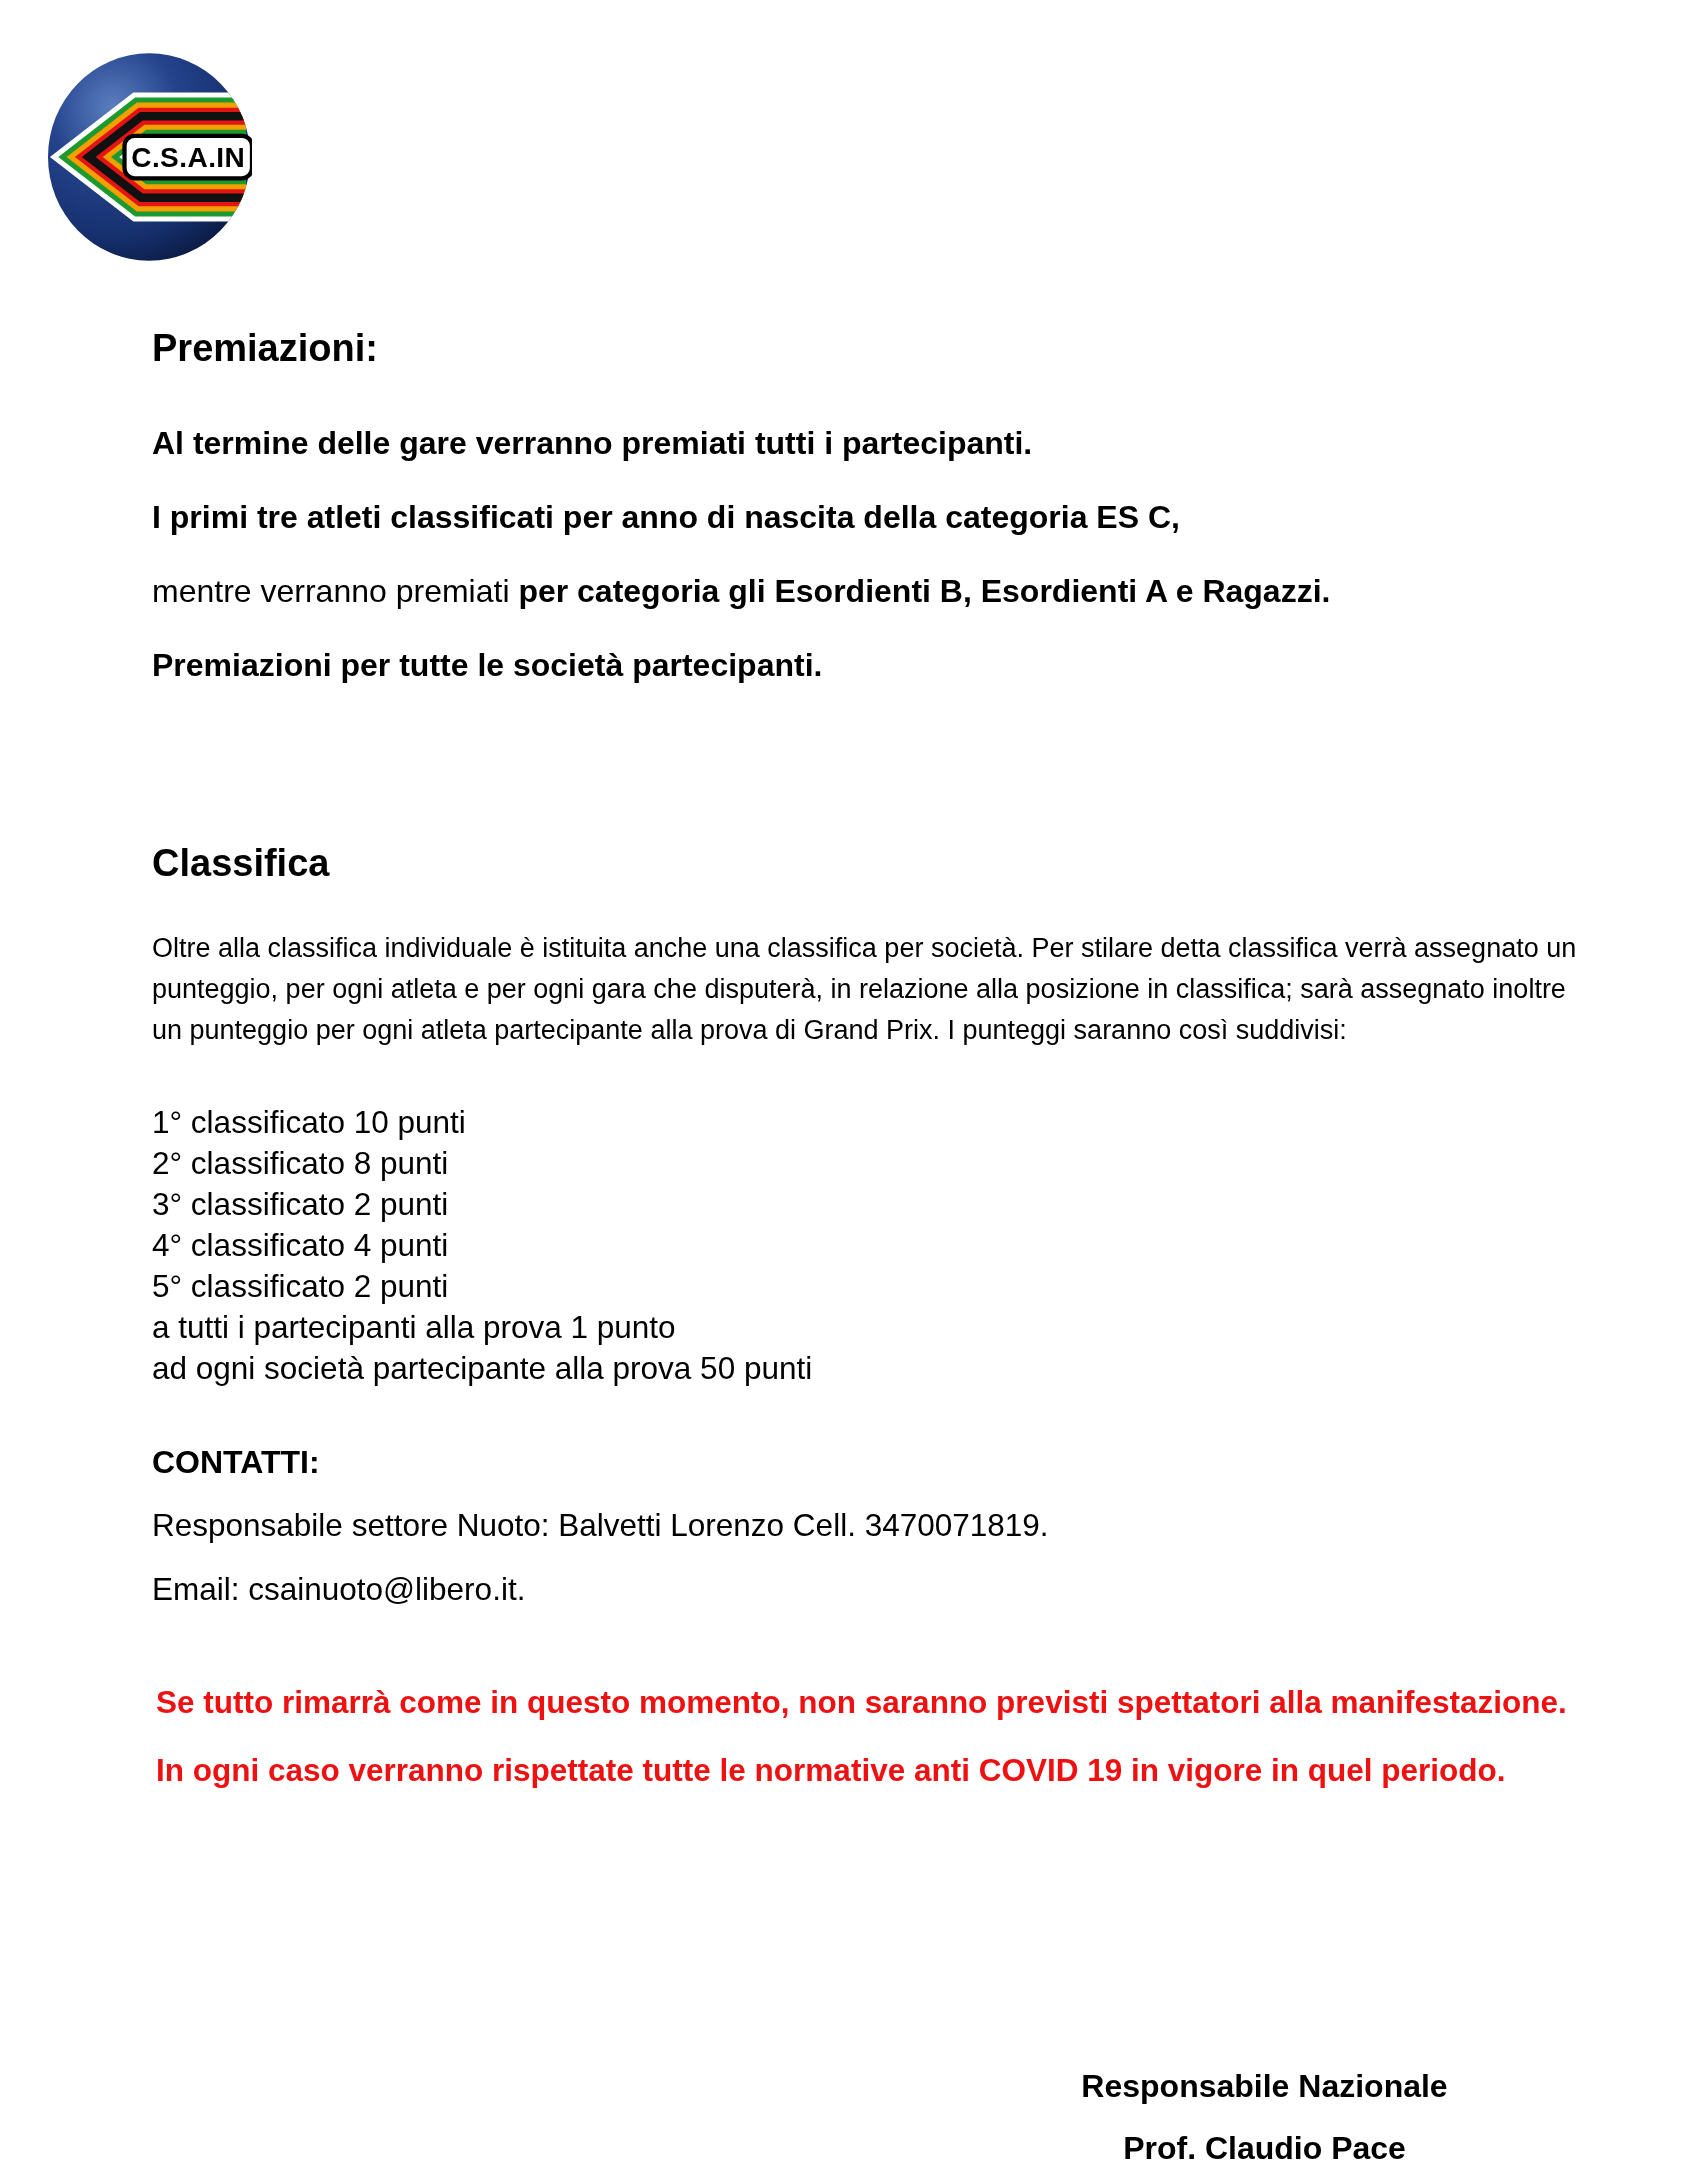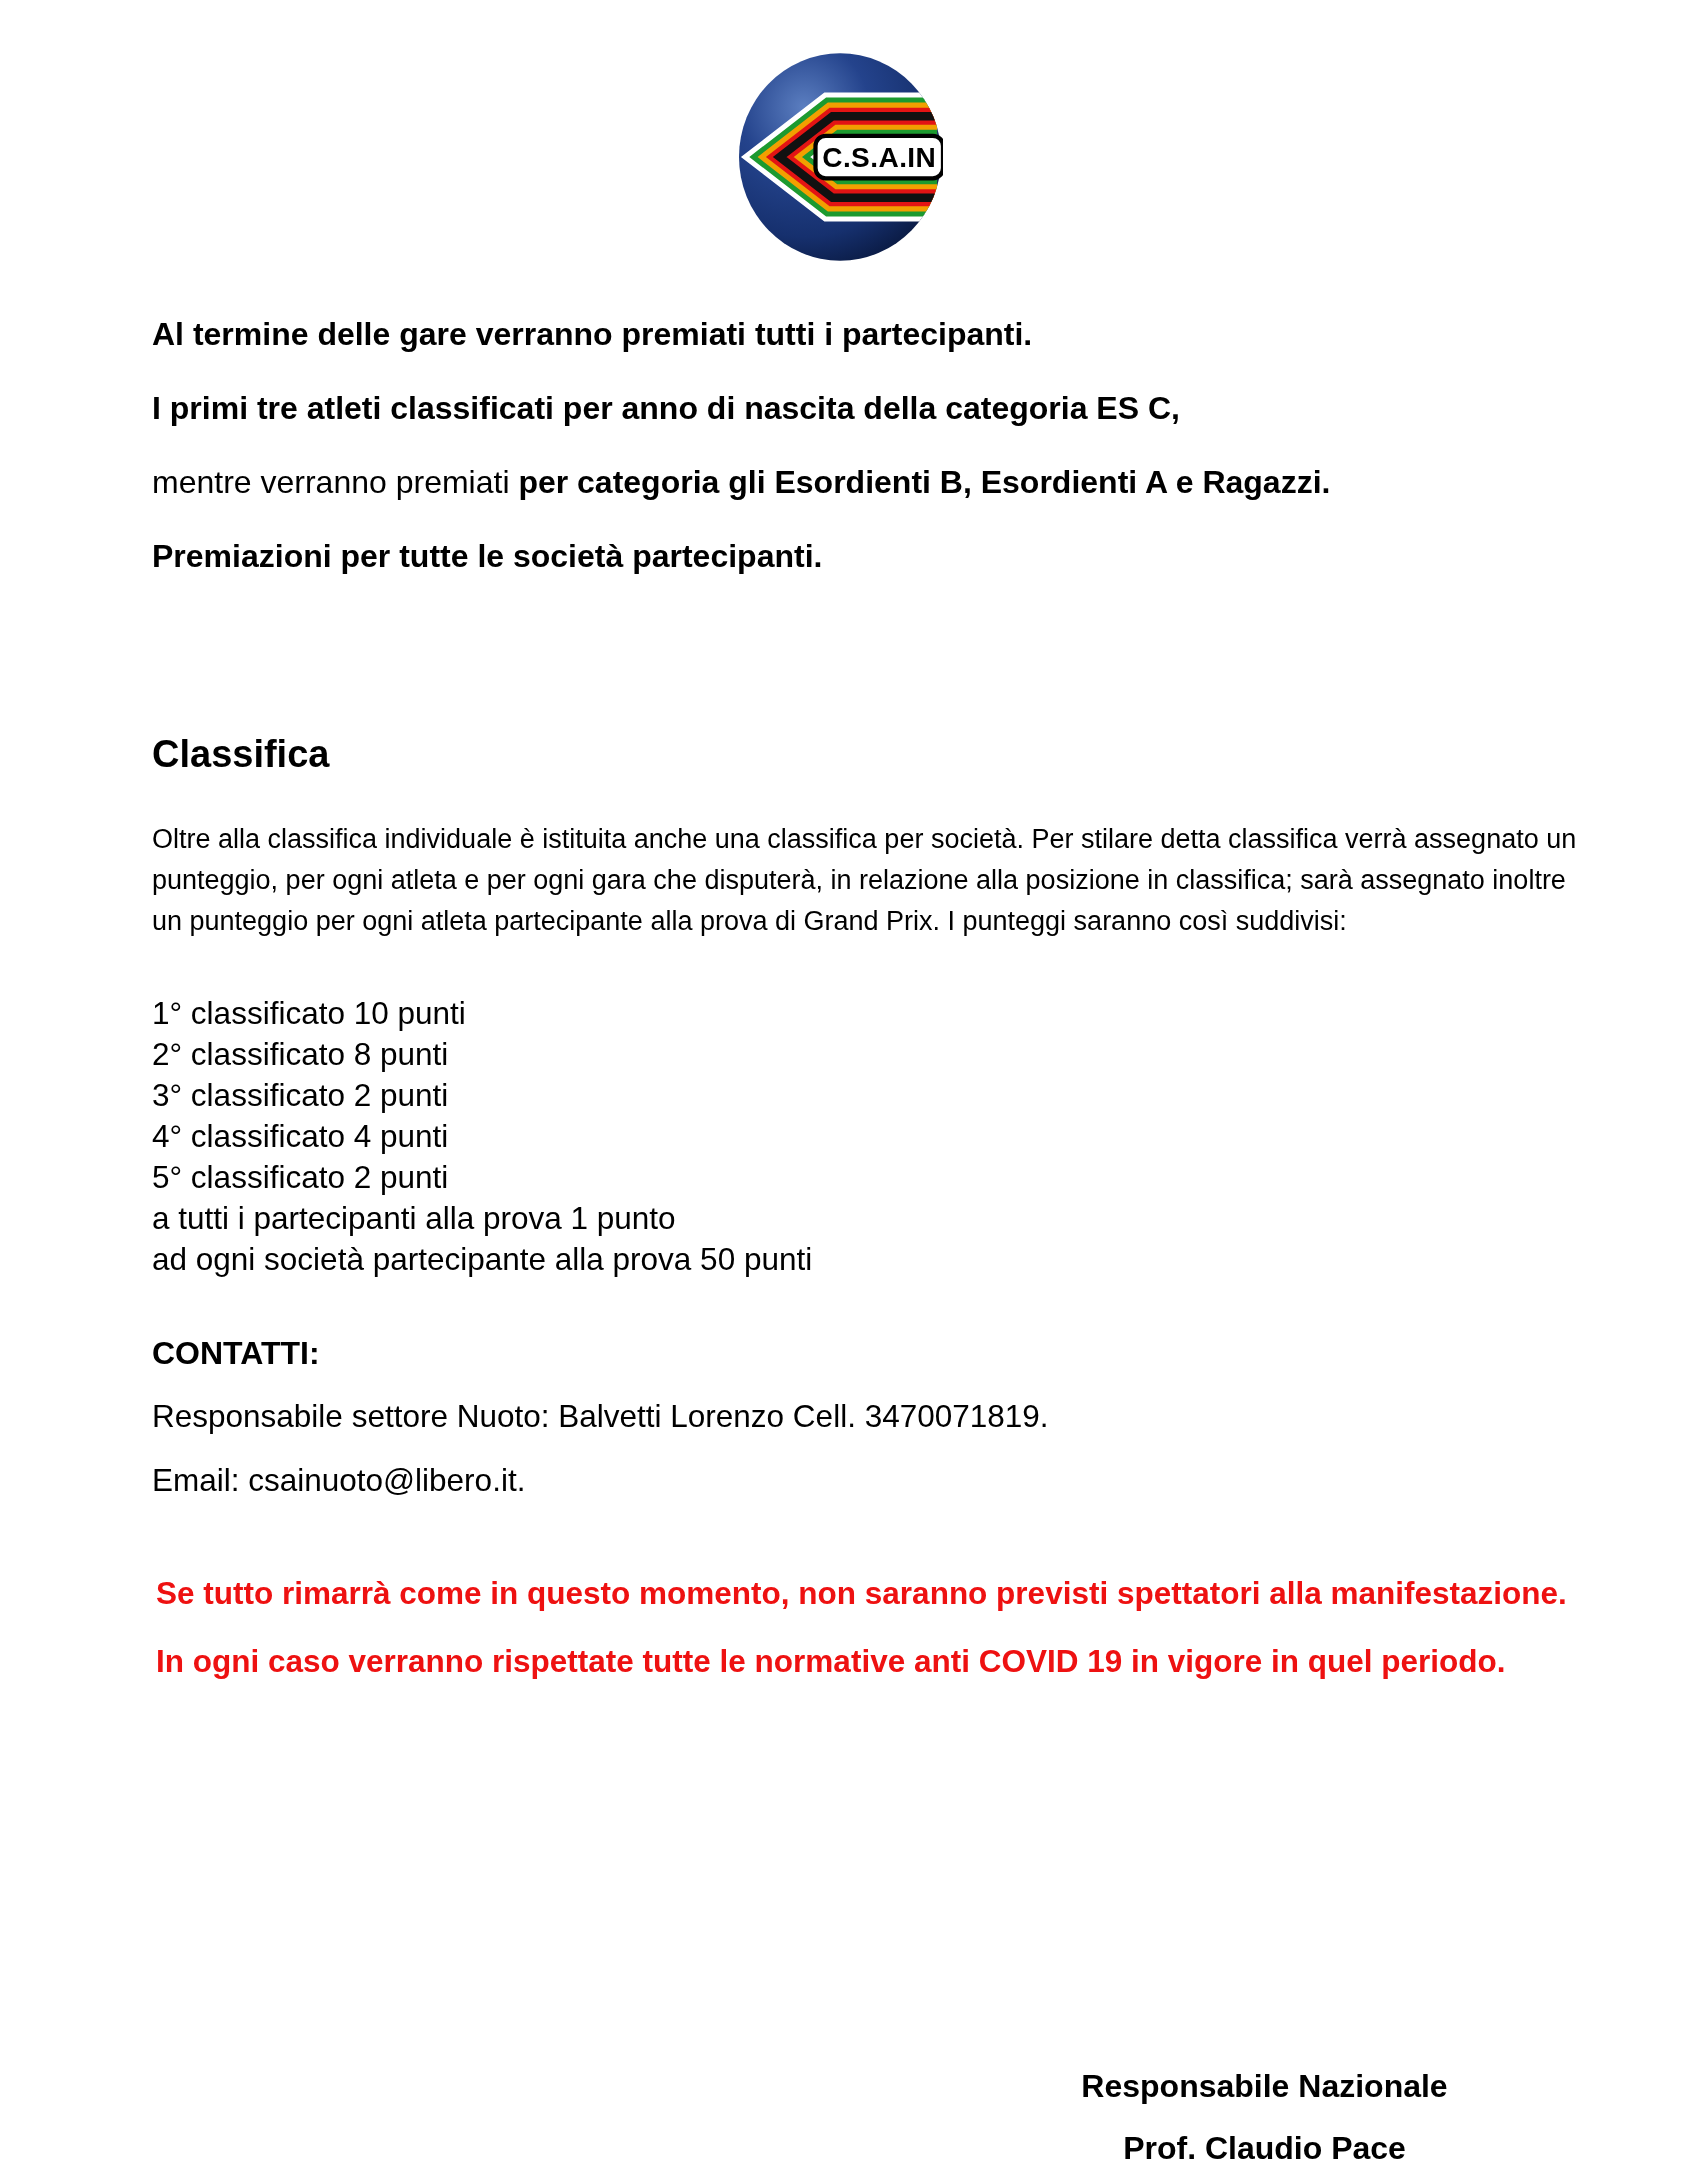--- a/index.html
+++ b/index.html
@@ -17,21 +17,22 @@
   }
   .page {
     position: relative;
     width: 1682px;
     height: 2181px;
     background: #ffffff;
   }
   .logo-wrap {
     padding-top: 53px;
     display: flex;
-    justify-content: center;
+    justify-content: flex-start;
+    padding-left: 48px;
   }
   .content {
     padding: 0 85px 0 152px;
   }
   h1.doc-heading, h2.doc-heading {
     font-size: 38px;
     font-weight: 700;
     line-height: 44px;
     margin: 0;
   }
@@ -120,20 +121,21 @@
         <path d="M 233 74 L 110 74 L 48 122 L 110 170 L 233 170" stroke-width="20" stroke="#e31414"></path>
         <path d="M 233 74 L 110 74 L 48 122 L 110 170 L 233 170" stroke-width="10" stroke="#111111"></path>
       </g>
       <rect x="90" y="97" width="150" height="50" rx="12" fill="#ffffff" stroke="#000000" stroke-width="5"></rect>
       <text x="165" y="134" text-anchor="middle" font-size="33" letter-spacing="0.5" fill="#000000">C.S.A.IN</text>
     </svg>
   </div>
 
   <main class="content">
 
+    <h1 class="doc-heading">Premiazioni:</h1>
 
     <p class="statement first">Al termine delle gare verranno premiati tutti i partecipanti.</p>
     <p class="statement">I primi tre atleti classificati per anno di nascita della categoria ES C,</p>
     <p class="statement"><span class="regular">mentre verranno premiati </span><span>per categoria gli Esordienti B, Esordienti A e Ragazzi.</span></p>
     <p class="statement">Premiazioni per tutte le società partecipanti.</p>
 
     <h2 class="doc-heading">Classifica</h2>
 
     <p class="intro">Oltre alla classifica individuale è istituita anche una classifica per società. Per stilare detta classifica verrà assegnato un punteggio, per ogni atleta e per ogni gara che disputerà, in relazione alla posizione in classifica; sarà assegnato inoltre un punteggio per ogni atleta partecipante alla prova di Grand Prix. I punteggi saranno così suddivisi:</p>
 

